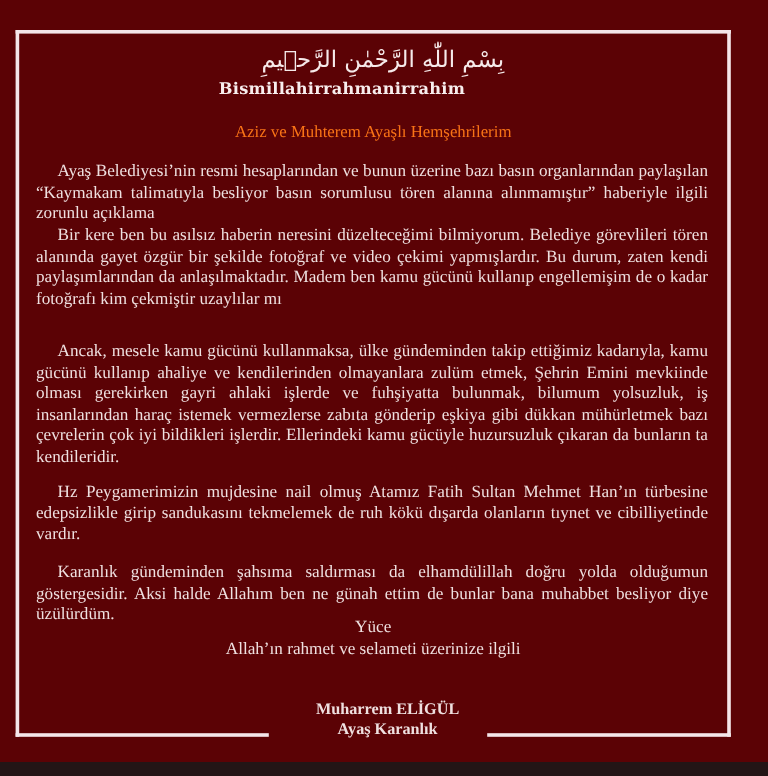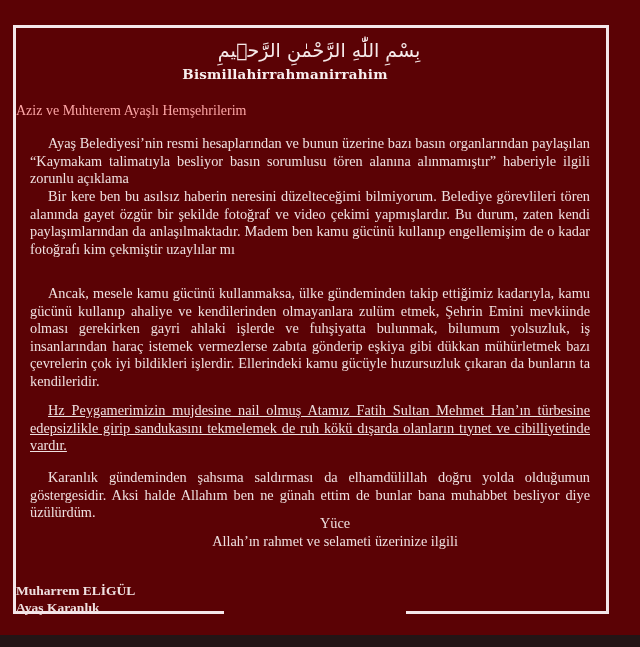--- a/index.html
+++ b/index.html
@@ -61,59 +61,59 @@
       font-weight: bold;
       font-size: 13.5px;
       letter-spacing: 0.2px;
       color: #f8eeee;
     }
     .greeting {
       position: absolute;
       left: 0;
       top: 75px;
       width: 590px;
+      text-align: center;
       font-family: "Liberation Serif", serif;
       font-size: 14px;
-      color: #fca5a5;
+      color: #f97316;
     }
     .para {
       position: absolute;
       left: 14px;
       width: 560px;
       font-family: "Liberation Serif", serif;
       font-size: 14.3px;
       line-height: 17.6px;
       text-align: justify;
       text-indent: 18px;
       color: #efe0e0;
       margin: 0;
     }
     .p1 { top: 107px; }
     .p2 { top: 160px; }
     .p3 { top: 257px; }
-    .p4 { top: 374px; text-decoration: underline; }
+    .p4 { top: 374px; }
     .p5 { top: 441px; }
     .closing {
       position: absolute;
       left: 0;
       width: 590px;
       text-align: center;
       font-family: "Liberation Serif", serif;
       font-size: 14.3px;
       line-height: 17.6px;
       color: #efe0e0;
-      padding-left: 24px;
     }
     .closing-1 { top: 487px; }
     .closing-2 { top: 505px; }
     .signature {
       position: absolute;
-      left: 0;
+      left: 12px;
       width: 590px;
-      text-align: left;
+      text-align: center;
       font-family: "Liberation Serif", serif;
       font-weight: bold;
       font-size: 13.5px;
       line-height: 17px;
       color: #efe0e0;
     }
     .sig-name { top: 554px; }
     .sig-title { top: 571px; }
   </style>
 </head>

